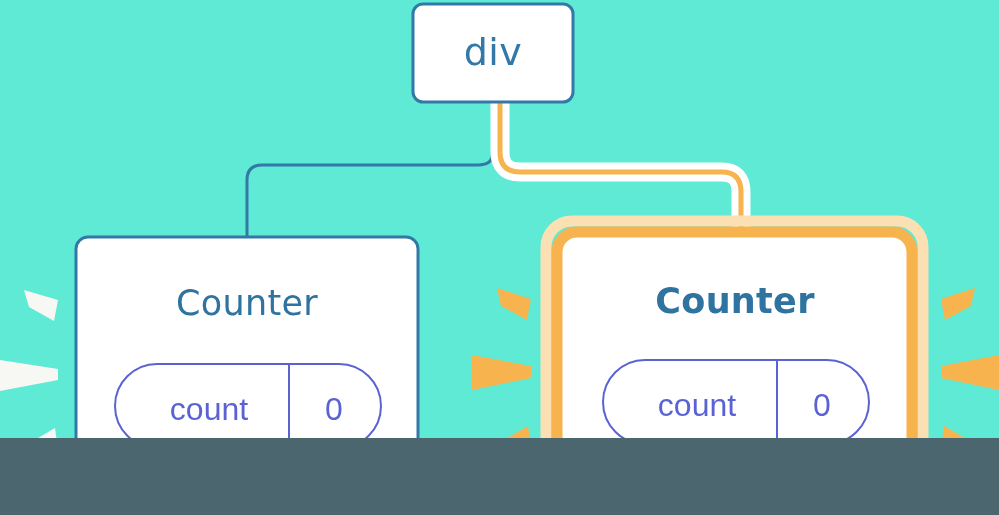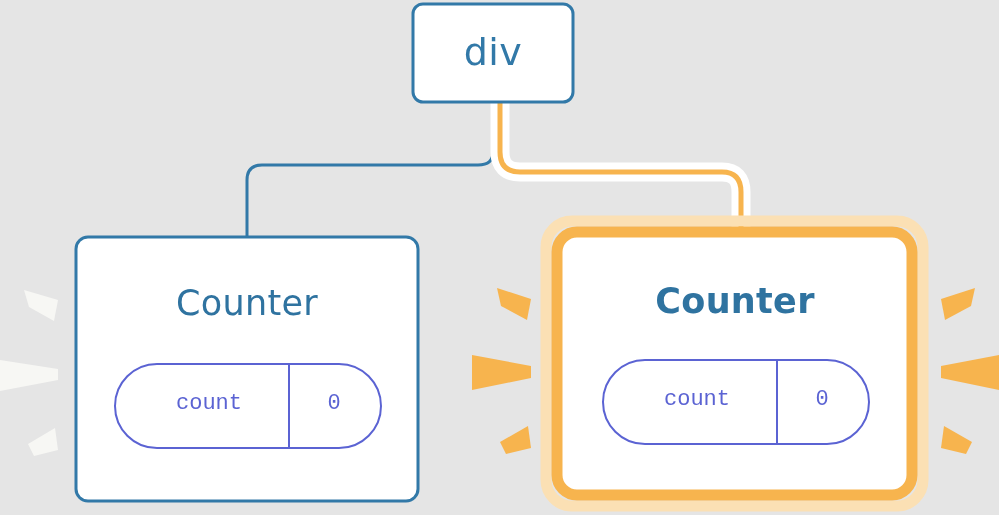--- a/index.html
+++ b/index.html
@@ -3,22 +3,22 @@
 <meta charset="utf-8">
 <style>
   html, body {
     margin: 0;
     padding: 0;
     background: #4c6670;
   }
   #stage {
     position: relative;
     width: 999px;
-    height: 515px;
-    background: #e5e5e5;
+    height: 438px;
+    background: #5eead4;
     overflow: hidden;
     font-family: "DejaVu Sans", sans-serif;
   }
   #stage svg.layer {
     position: absolute;
     top: 0;
     left: 0;
     width: 999px;
     height: 515px;
   }
@@ -49,23 +49,23 @@
     left: 565px;
     top: 281px;
     width: 340px;
     font-size: 35px;
     color: #2f73a0;
     font-weight: 700;
     letter-spacing: 0.3px;
   }
   .pill-key, .pill-val {
     position: absolute;
-    font-size: 22px;
+    font-size: 32px;
     color: #5b63d3;
-    font-family: Liberation Mono, monospace;
+    font-family: Liberation Sans, sans-serif;
     text-align: center;
     white-space: nowrap;
   }
   #left-pill-key  { left: 128px; top: 391px; width: 162px; }
   #left-pill-val  { left: 291px; top: 391px; width: 86px;  }
   #right-pill-key { left: 616px; top: 387px; width: 162px; }
   #right-pill-val { left: 779px; top: 387px; width: 86px;  }
 </style>
 </head>
 <body>

